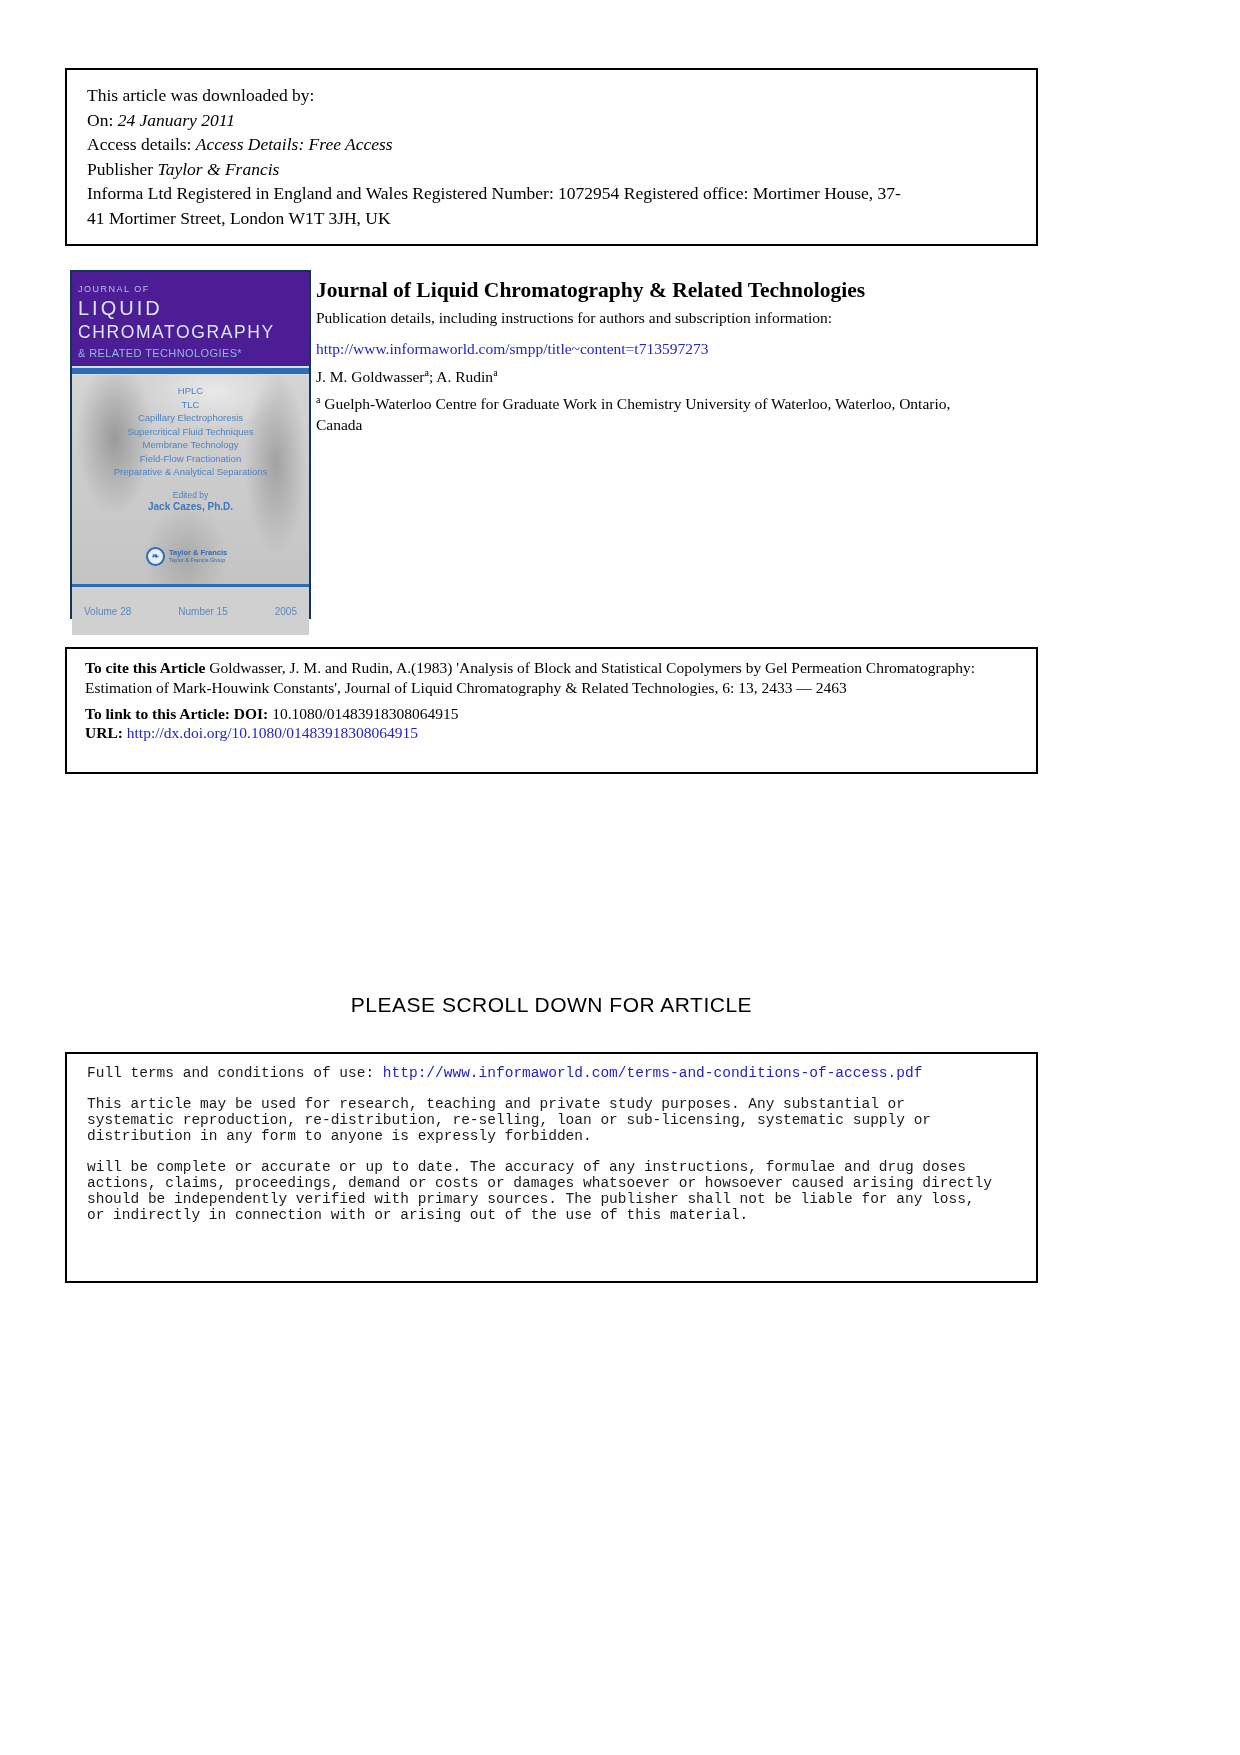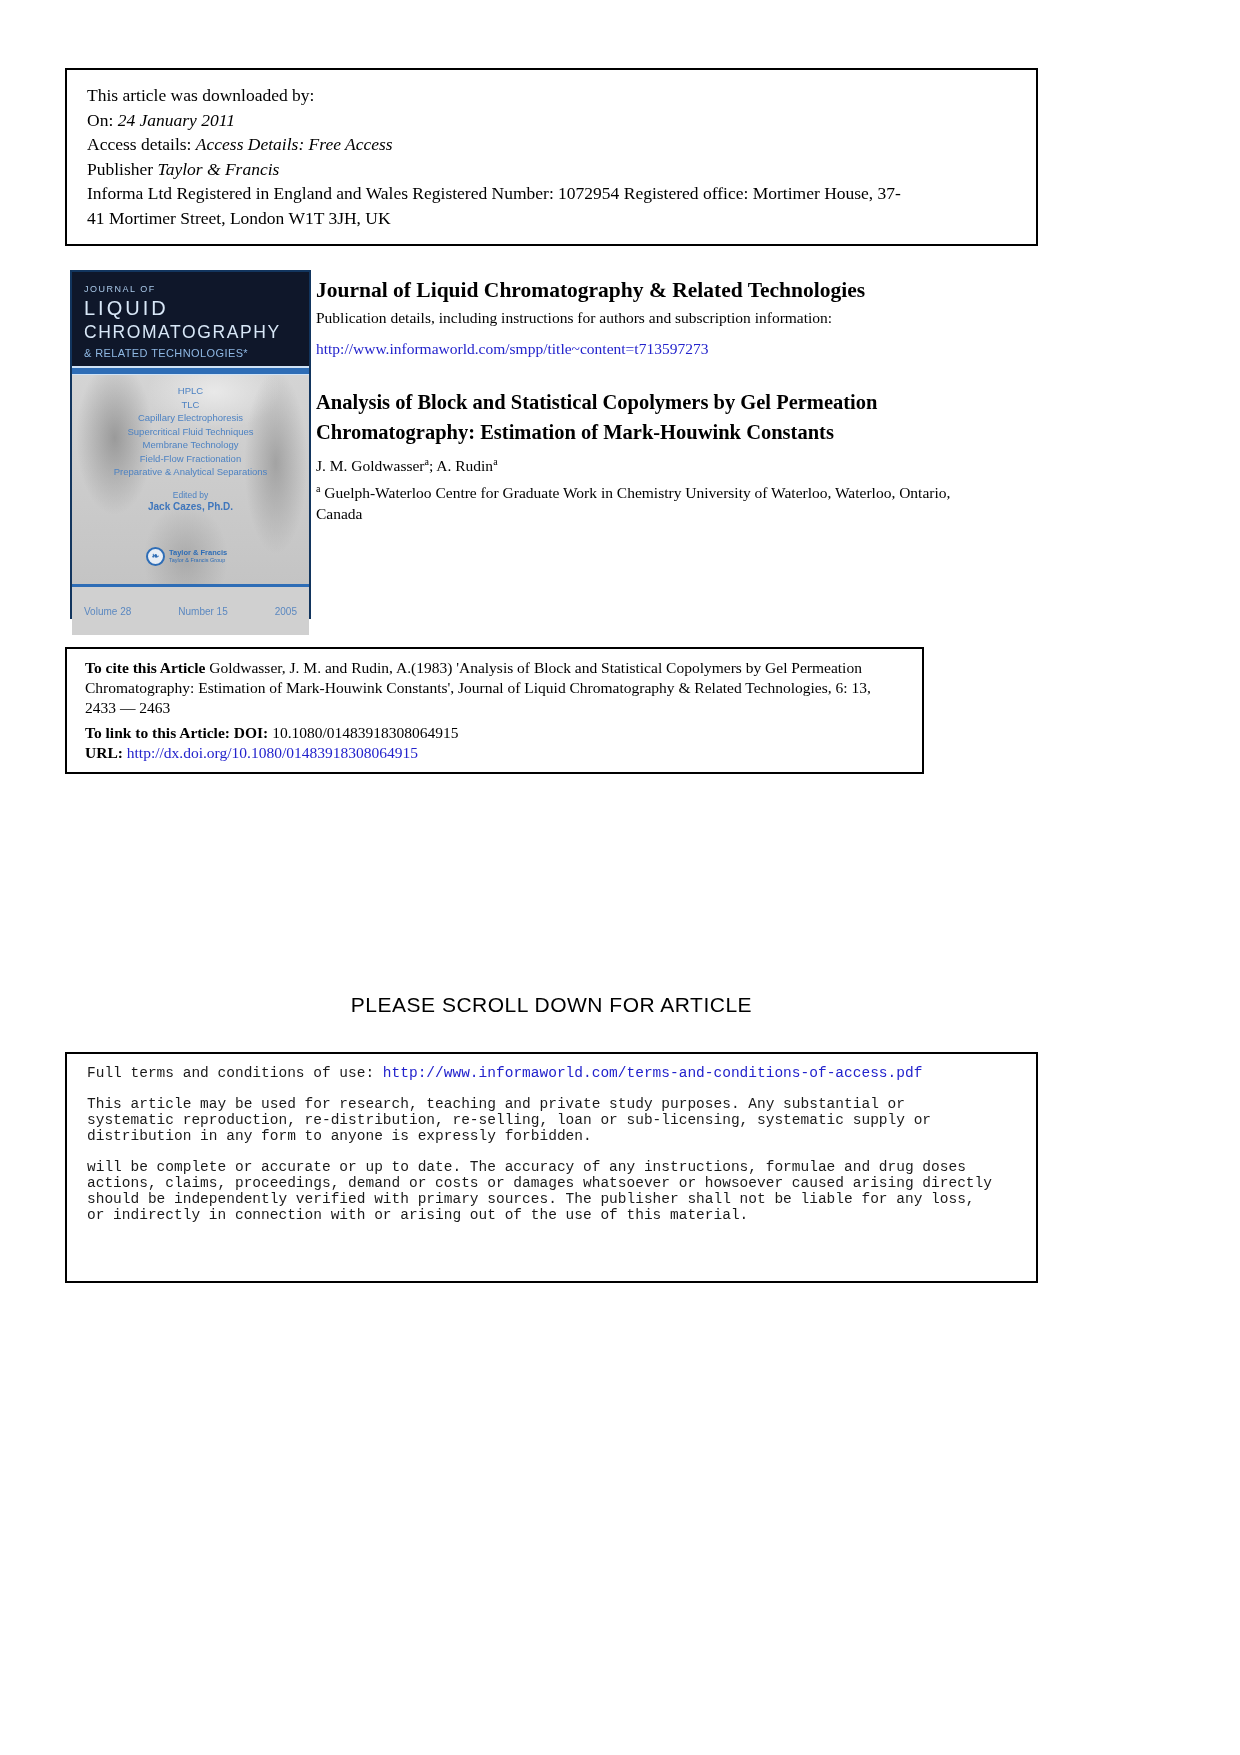--- a/index.html
+++ b/index.html
@@ -8,21 +8,21 @@
   .box{position:absolute;border:2px solid #000;background:#fff;box-sizing:border-box;}
 
   
   .notice-box{left:65px;top:68px;width:973px;height:178px;padding:13px 20px;}
   .notice-box p{margin:0;font-size:17.5px;line-height:24.6px;}
   .notice-box i{font-style:italic;}
 
   
   .cover{position:absolute;left:70px;top:270px;width:241px;height:349px;box-sizing:border-box;
          border:2px solid #12355e;background:#cccccc;font-family:"Liberation Sans",sans-serif;}
-  .cover-header{background:#0f172a;height:94px;padding:12px 0 0 12px;box-sizing:border-box;}
+  .cover-header{background:#4c1d95;height:94px;padding:12px 0 0 6px;box-sizing:border-box;}
   .ch1{font-size:9px;letter-spacing:1.5px;color:#a9c8e8;margin-bottom:3px;}
   .ch2{font-size:20px;letter-spacing:3px;color:#d8e7f7;}
   .ch3{font-size:17.5px;letter-spacing:1.6px;color:#d8e7f7;margin-top:2px;}
   .ch4{font-size:11px;letter-spacing:0.4px;color:#8fb8e4;margin-top:4px;}
   .cover-divider{height:6px;background:#2e6db6;border-top:2px solid #cfe3f7;border-bottom:1px solid #cfe3f7;}
   .cover-body{position:relative;height:209px;
      background:
        radial-gradient(ellipse 55px 110px at 18% 30%, rgba(110,110,110,.55), transparent 70%),
        radial-gradient(ellipse 45px 130px at 86% 42%, rgba(120,120,120,.5), transparent 70%),
        radial-gradient(ellipse 60px 80px at 48% 88%, rgba(125,125,125,.38), transparent 70%),
@@ -46,21 +46,21 @@
   .journal-title{margin:0;font-size:21.5px;font-weight:bold;line-height:26px;}
   .pub-details{margin:5px 0 0 0;font-size:15.5px;line-height:20px;}
   .link{color:#2222cc;text-decoration:none;cursor:pointer;}
   .pub-url{display:inline-block;margin-top:12px;font-size:15.5px;}
   .article-title{margin:30px 0 0 0;font-size:20.5px;font-weight:bold;line-height:29.5px;}
   .authors{margin:5px 0 0 0;font-size:15.5px;line-height:20px;}
   .authors sup,.affil sup{font-size:10px;}
   .affil{margin:2px 0 0 0;font-size:15.5px;line-height:21px;width:680px;}
 
   
-  .cite-box{left:65px;top:647px;width:859px;height:127px;padding:9px 18px;}
+  .cite-box{left:65px;top:647px;width:973px;height:127px;padding:9px 18px;}
   .cite-box p{margin:0;font-size:15.5px;line-height:19.8px;}
   .cite-box .row2{margin-top:6px;}
   .cite-box b{font-weight:bold;}
 
   
   .scroll-notice{position:absolute;left:65px;top:993px;width:973px;text-align:center;
                  font-family:"Liberation Sans",sans-serif;font-size:21px;letter-spacing:0.5px;color:#000;}
 
   
   .terms-box{left:65px;top:1052px;width:973px;height:231px;padding:11px 20px;
@@ -117,21 +117,20 @@
       <span>Volume 28</span>
       <span>Number 15</span>
       <span>2005</span>
     </div>
   </div>
 
   <div class="right-col">
     <h1 class="journal-title">Journal of Liquid Chromatography &amp; Related Technologies</h1>
     <p class="pub-details">Publication details, including instructions for authors and subscription information:</p>
     <a class="link pub-url">http://www.informaworld.com/smpp/title~content=t713597273</a>
-    <h2 class="article-title"><span>Analysis of Block and Statistical Copolymers by Gel Permeation</span><br><span>Chromatography: Estimation of Mark-Houwink Constants</span></h2>
     <p class="authors"><span>J. M. Goldwasser</span><sup>a</sup><span>; A. Rudin</span><sup>a</sup></p>
     <p class="affil"><sup>a</sup><span> Guelph-Waterloo Centre for Graduate Work in Chemistry University of Waterloo, Waterloo, Ontario, Canada</span></p>
   </div>
 
   <div class="box cite-box">
     <p><b>To cite this Article</b><span> Goldwasser, J. M. and Rudin, A.(1983) 'Analysis of Block and Statistical Copolymers by Gel Permeation Chromatography: Estimation of Mark-Houwink Constants', Journal of Liquid Chromatography &amp; Related Technologies, 6: 13, 2433 — 2463</span></p>
     <p class="row2"><b>To link to this Article: DOI: </b><span>10.1080/01483918308064915</span></p>
     <p><b>URL: </b><a class="link">http://dx.doi.org/10.1080/01483918308064915</a></p>
   </div>
 

